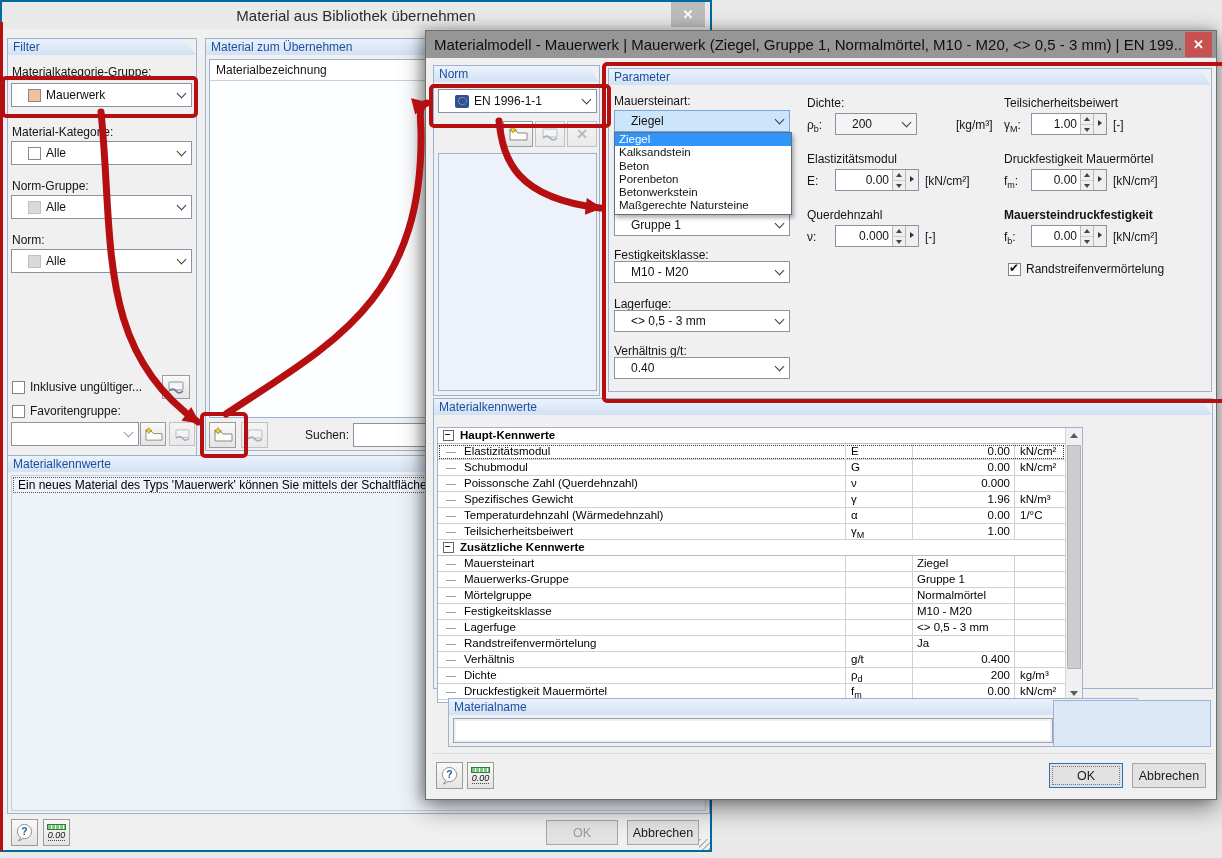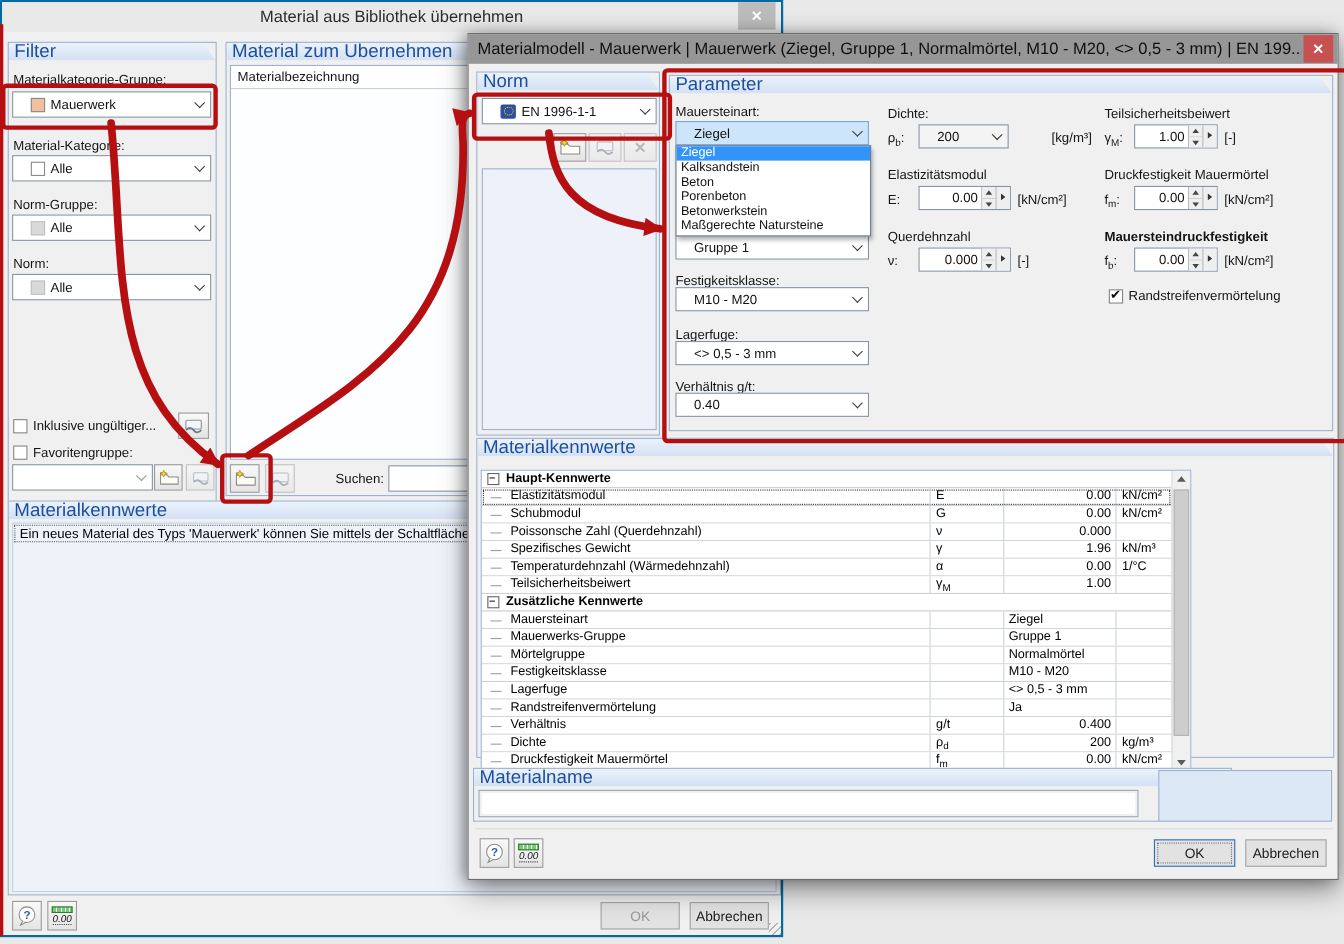--- a/index.html
+++ b/index.html
@@ -1,21 +1,21 @@
 <!DOCTYPE html>
 <html><head>
 <meta charset="utf-8">
 <style>
   html,body{margin:0;padding:0;background:#e9e9e9;font-family:"Liberation Sans",sans-serif;}
   .stage{position:relative;width:1222px;height:858px;overflow:hidden;background:#e9e9e9;}
   .abs{position:absolute;}
   .dlg{position:absolute;background:#f0f0f0;border:2px solid #0369a1;box-sizing:border-box;}
   .lbl{position:absolute;font-size:12px;color:#141414;white-space:nowrap;}
   .grp{position:absolute;border:1px solid #9db2d0;background:#f0f0f0;box-sizing:border-box;}
-  .ghead{height:16px;background:linear-gradient(#ebf2fb,#d3e1f4);color:#1c4e9e;font-size:17px;line-height:16px;
+  .ghead{height:16px;background:linear-gradient(#ebf2fb,#d3e1f4);color:#1c4e9e;font-size:12px;line-height:16px;
          padding-left:5px;clip-path:polygon(0 0,calc(100% - 11px) 0,100% 100%,0 100%);white-space:nowrap;overflow:hidden;}
   .combo{position:absolute;background:#fff;border:1px solid #8694a6;font-size:12px;color:#111;display:flex;
          align-items:center;padding:0 16px 0 16px;box-sizing:border-box;white-space:nowrap;overflow:hidden;}
   .combo .chev{position:absolute;right:6px;top:50%;width:6px;height:6px;border-right:1.4px solid #3c3c3c;
          border-bottom:1.4px solid #3c3c3c;transform:translateY(-72%) rotate(45deg);}
   .swatch{width:13px;height:13px;border:1px solid #8a8a8a;margin-right:5px;flex:0 0 auto;box-sizing:border-box;}
   .euflag{width:14px;height:13px;background:#2d4fa0;border-radius:2px;position:relative;margin-right:5px;flex:0 0 auto;}
   .euflag::after{content:"";position:absolute;inset:2.5px;border:1px dotted #ffd700;border-radius:50%;}
   .btn{position:absolute;background:linear-gradient(#f9f9f9,#e4e4e4);border:1px solid #9b9b9b;display:flex;
        align-items:center;justify-content:center;box-sizing:border-box;}
@@ -435,21 +435,21 @@
             </div>
           </div>
         <div class="sbar" style="right:0;top:0;bottom:0;">
           <div class="ar up" style="top:0;"></div>
           <div class="thumb" style="top:17px;height:224px;"></div>
           <div class="ar dn" style="bottom:0;"></div>
         </div>
       </div>
     </div>
 
-    <div class="grp" style="left:4px;top:667px;width:690px;height:49px;">
+    <div class="grp" style="left:22px;top:667px;width:690px;height:49px;">
       <div class="ghead">Materialname</div>
       <input class="flat" type="text" style="left: 4px; top: 19px; width: 600px; height: 25px; border: 1px solid rgb(151, 163, 180); box-shadow: rgb(240, 240, 240) 0px 0px 0px 2px inset;" value="">
     </div>
     <div class="abs" style="left:627px;top:669px;width:158px;height:47px;background:#dde8f6;border:1px solid #9db2d0;box-sizing:border-box;"></div>
 
     <div class="abs" style="left:6px;top:722px;width:780px;height:1px;background:#d9d9d9;"></div>
 
     <div class="btn" style="left:10px;top:731px;width:27px;height:27px;">
       <svg width="19" height="19" viewBox="0 0 20 20">
           <circle cx="10" cy="9" r="7.5" fill="#fff" stroke="#8a8a8a"></circle>

